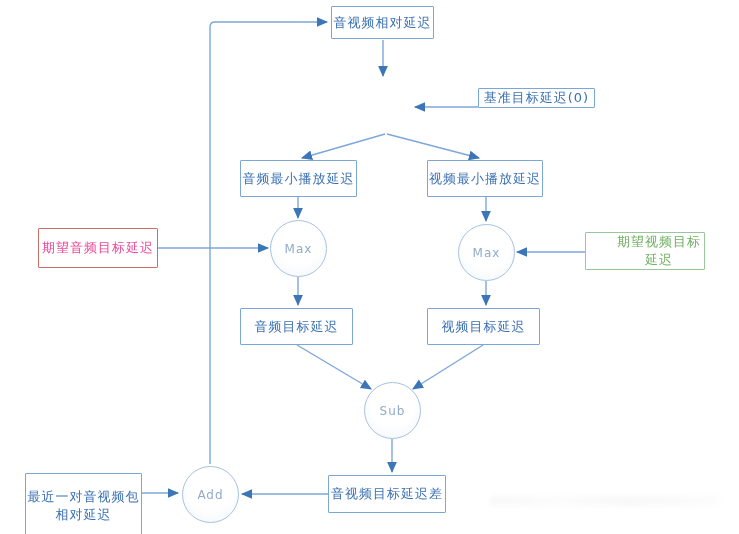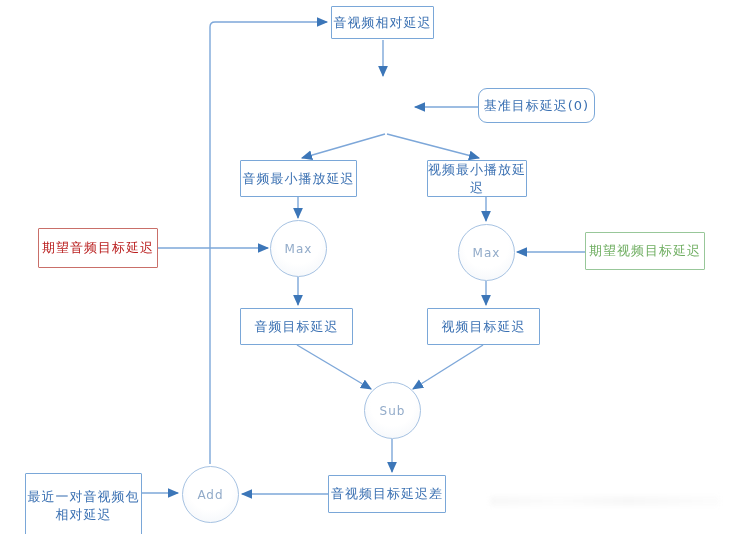--- a/index.html
+++ b/index.html
@@ -17,21 +17,21 @@
     display:flex;align-items:center;justify-content:center;
     background:#ffffff;
     border:1.4px solid #7aa7d8;
     color:#3a70b2;
     font-size:13px;
     letter-spacing:1px;
     text-align:center;
     line-height:1.35;
     border-radius:1px;
   }
-  .node.red{border-color:#c96f69;color:#b91c1c;}
+  .node.red{border-color:#c96f69;color:#ec4899;}
   .node.green{border-color:#98c799;color:#6fae61;}
   .node.twolines{white-space:pre-line;}
   .circle{
     position:absolute;
     box-sizing:border-box;
     width:57px;height:57px;
     border-radius:50%;
     border:1.3px solid #a6c2e2;
     background:radial-gradient(circle at 50% 38%, #ffffff 50%, #f0f4f9 100%);
     display:flex;align-items:center;justify-content:center;
@@ -72,33 +72,33 @@
       <path d="M483 345 L413 389" marker-end="url(#arr)"></path>
       <path d="M392 439 L392 472" marker-end="url(#arr)"></path>
       <path d="M332 494 L242 494" marker-end="url(#arr)"></path>
       <path d="M142 493 L178 493" marker-end="url(#arr)"></path>
     </g>
   </svg>
 
   <div class="node" style="left:331px;top:6px;width:103px;height:33px;">音视频相对延迟</div>
 
 
-  <div class="node" style="left:478px;top:88px;width:117px;height:35px;border-radius:9px;">基准目标延迟(0)</div>
+  <div class="node" style="left:478px;top:88px;width:117px;height:20px;">基准目标延迟(0)</div>
 
   <div class="node" style="left:240px;top:160px;width:117px;height:37px;">音频最小播放延迟</div>
 
-  <div class="node" style="left:427px;top:160px;width:100px;height:37px;">视频最小播放延迟</div>
+  <div class="node" style="left:427px;top:160px;width:116px;height:37px;">视频最小播放延迟</div>
 
   <div class="node red" style="left:38px;top:228px;width:120px;height:40px;">期望音频目标延迟</div>
 
   <div class="circle" style="left:270px;top:220px;">Max</div>
 
   <div class="circle" style="left:458px;top:224px;">Max</div>
 
-  <div class="node green" style="left:585px;top:232px;width:120px;height:38px;">期望视频目标延迟</div>
+  <div class="node green" style="left:585px;top:232px;width:120px;height:38px;padding-left:28px;">期望视频目标延迟</div>
 
   <div class="node" style="left:427px;top:308px;width:113px;height:37px;">视频目标延迟</div>
 
   <div class="node" style="left:240px;top:308px;width:113px;height:37px;">音频目标延迟</div>
 
   <div class="circle" style="left:364px;top:382px;">Sub</div>
 
   <div class="node" style="left:328px;top:475px;width:118px;height:38px;">音视频目标延迟差</div>
 
   <div class="circle" style="left:182px;top:466px;">Add</div>

